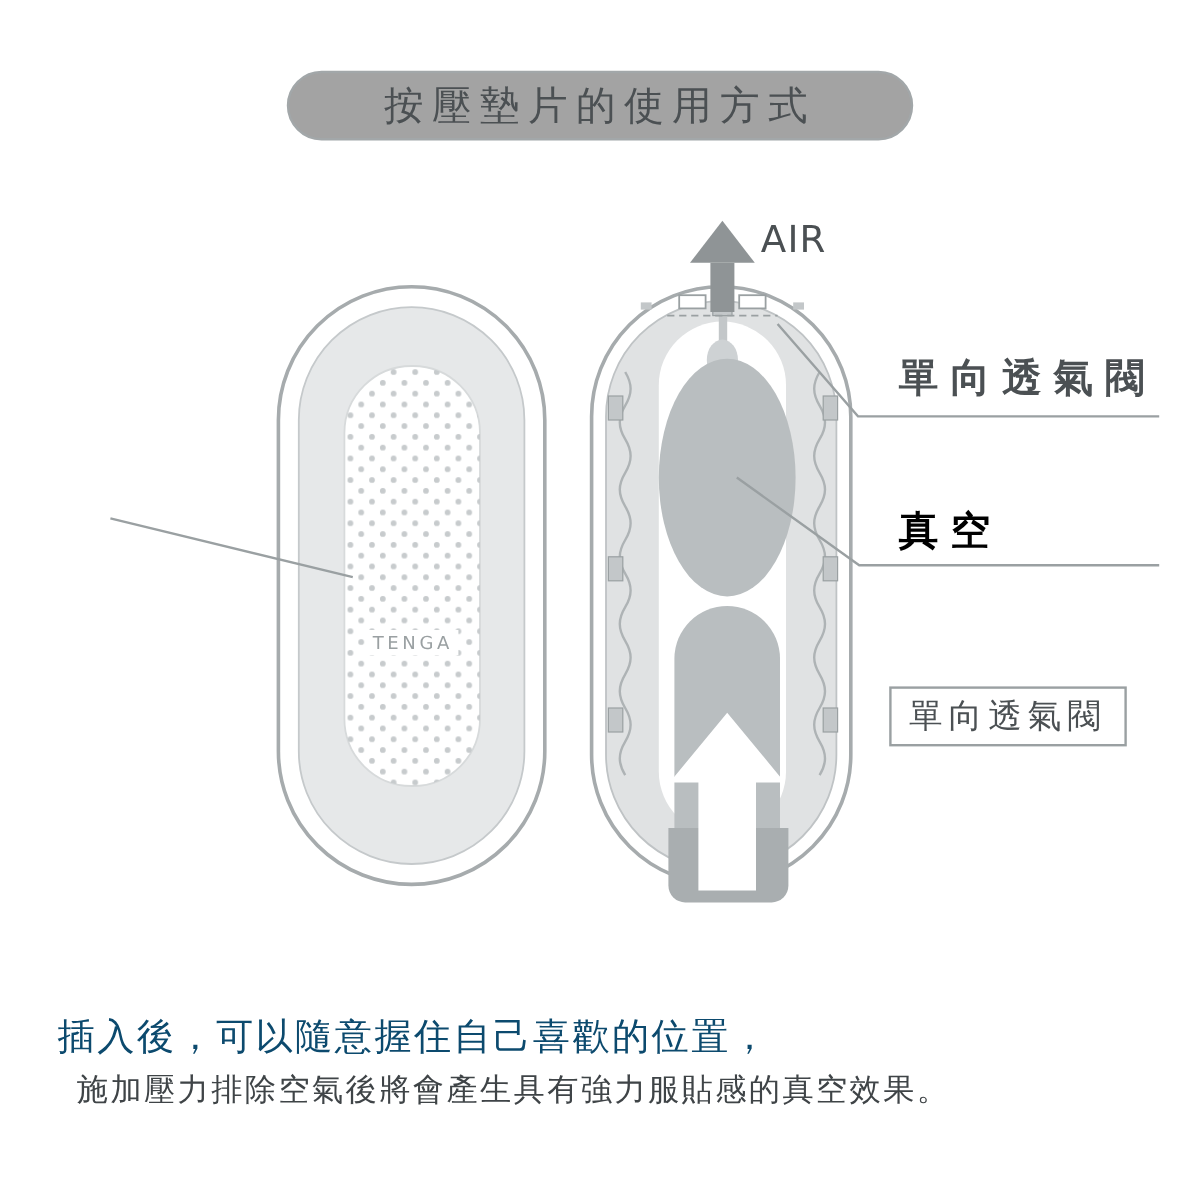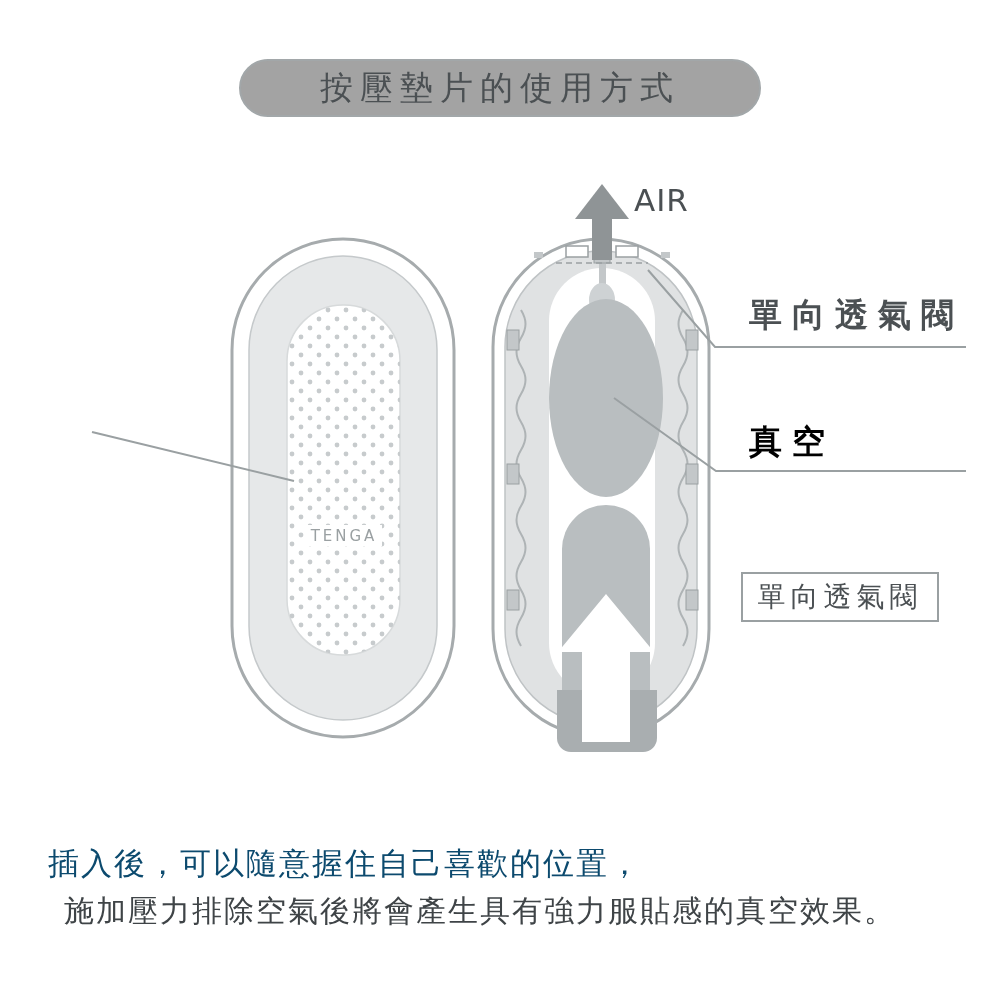--- a/index.html
+++ b/index.html
@@ -34,21 +34,21 @@
   }
   .brand-logo{
     left:306px;top:525px;width:76px;height:21px;background:#ffffff;
     display:flex;align-items:center;justify-content:center;
     font-size:15px;font-weight:normal;letter-spacing:3px;color:#9aa0a2;
   }
   .footer-line1{
     left:48px;top:843px;font-size:31px;color:#0c4a6e;letter-spacing:2px;white-space:nowrap;
   }
   .footer-line2{
-    left:64px;top:891px;font-size:30px;color:#3f4447;letter-spacing:2px;white-space:nowrap;
+    left:64px;top:891px;font-size:26px;color:#3f4447;letter-spacing:2px;white-space:nowrap;
   }
   svg.diagram{position:absolute;left:0;top:0;}
 </style>
 </head>
 <body>
 
 <div class="stage">
 
   <svg class="diagram" width="1000" height="1000" viewBox="0 0 1000 1000">
     <defs>

